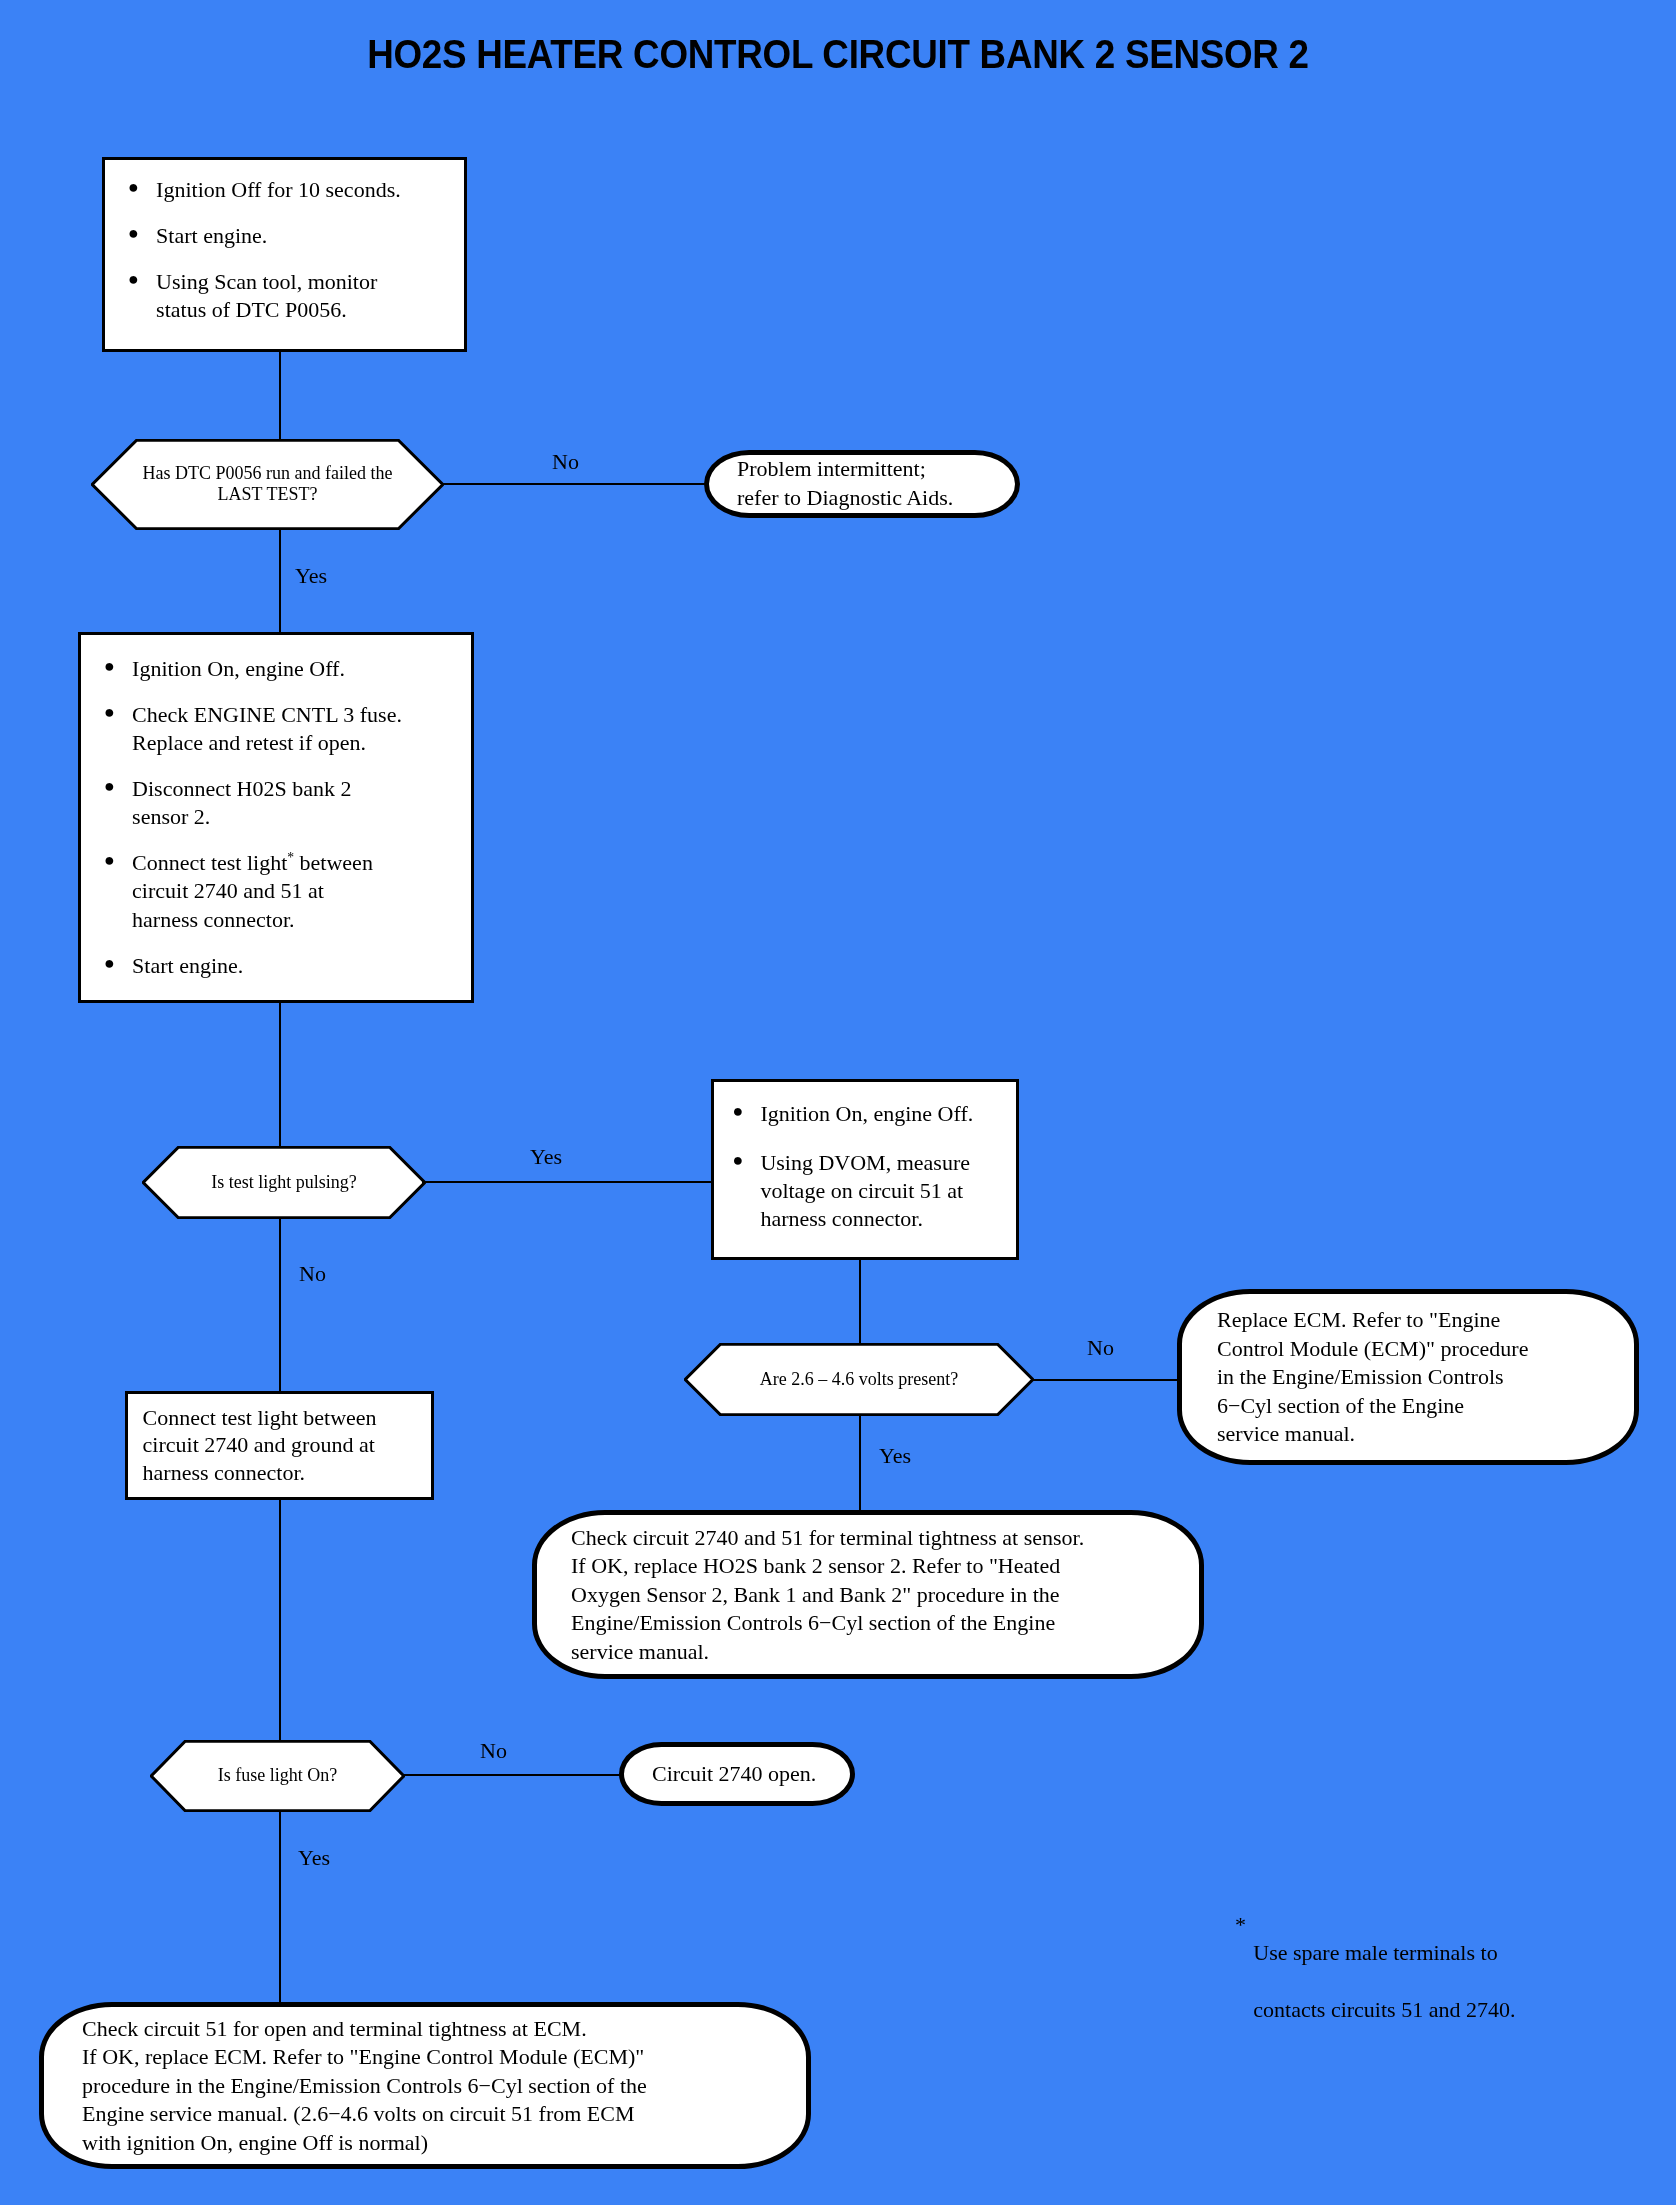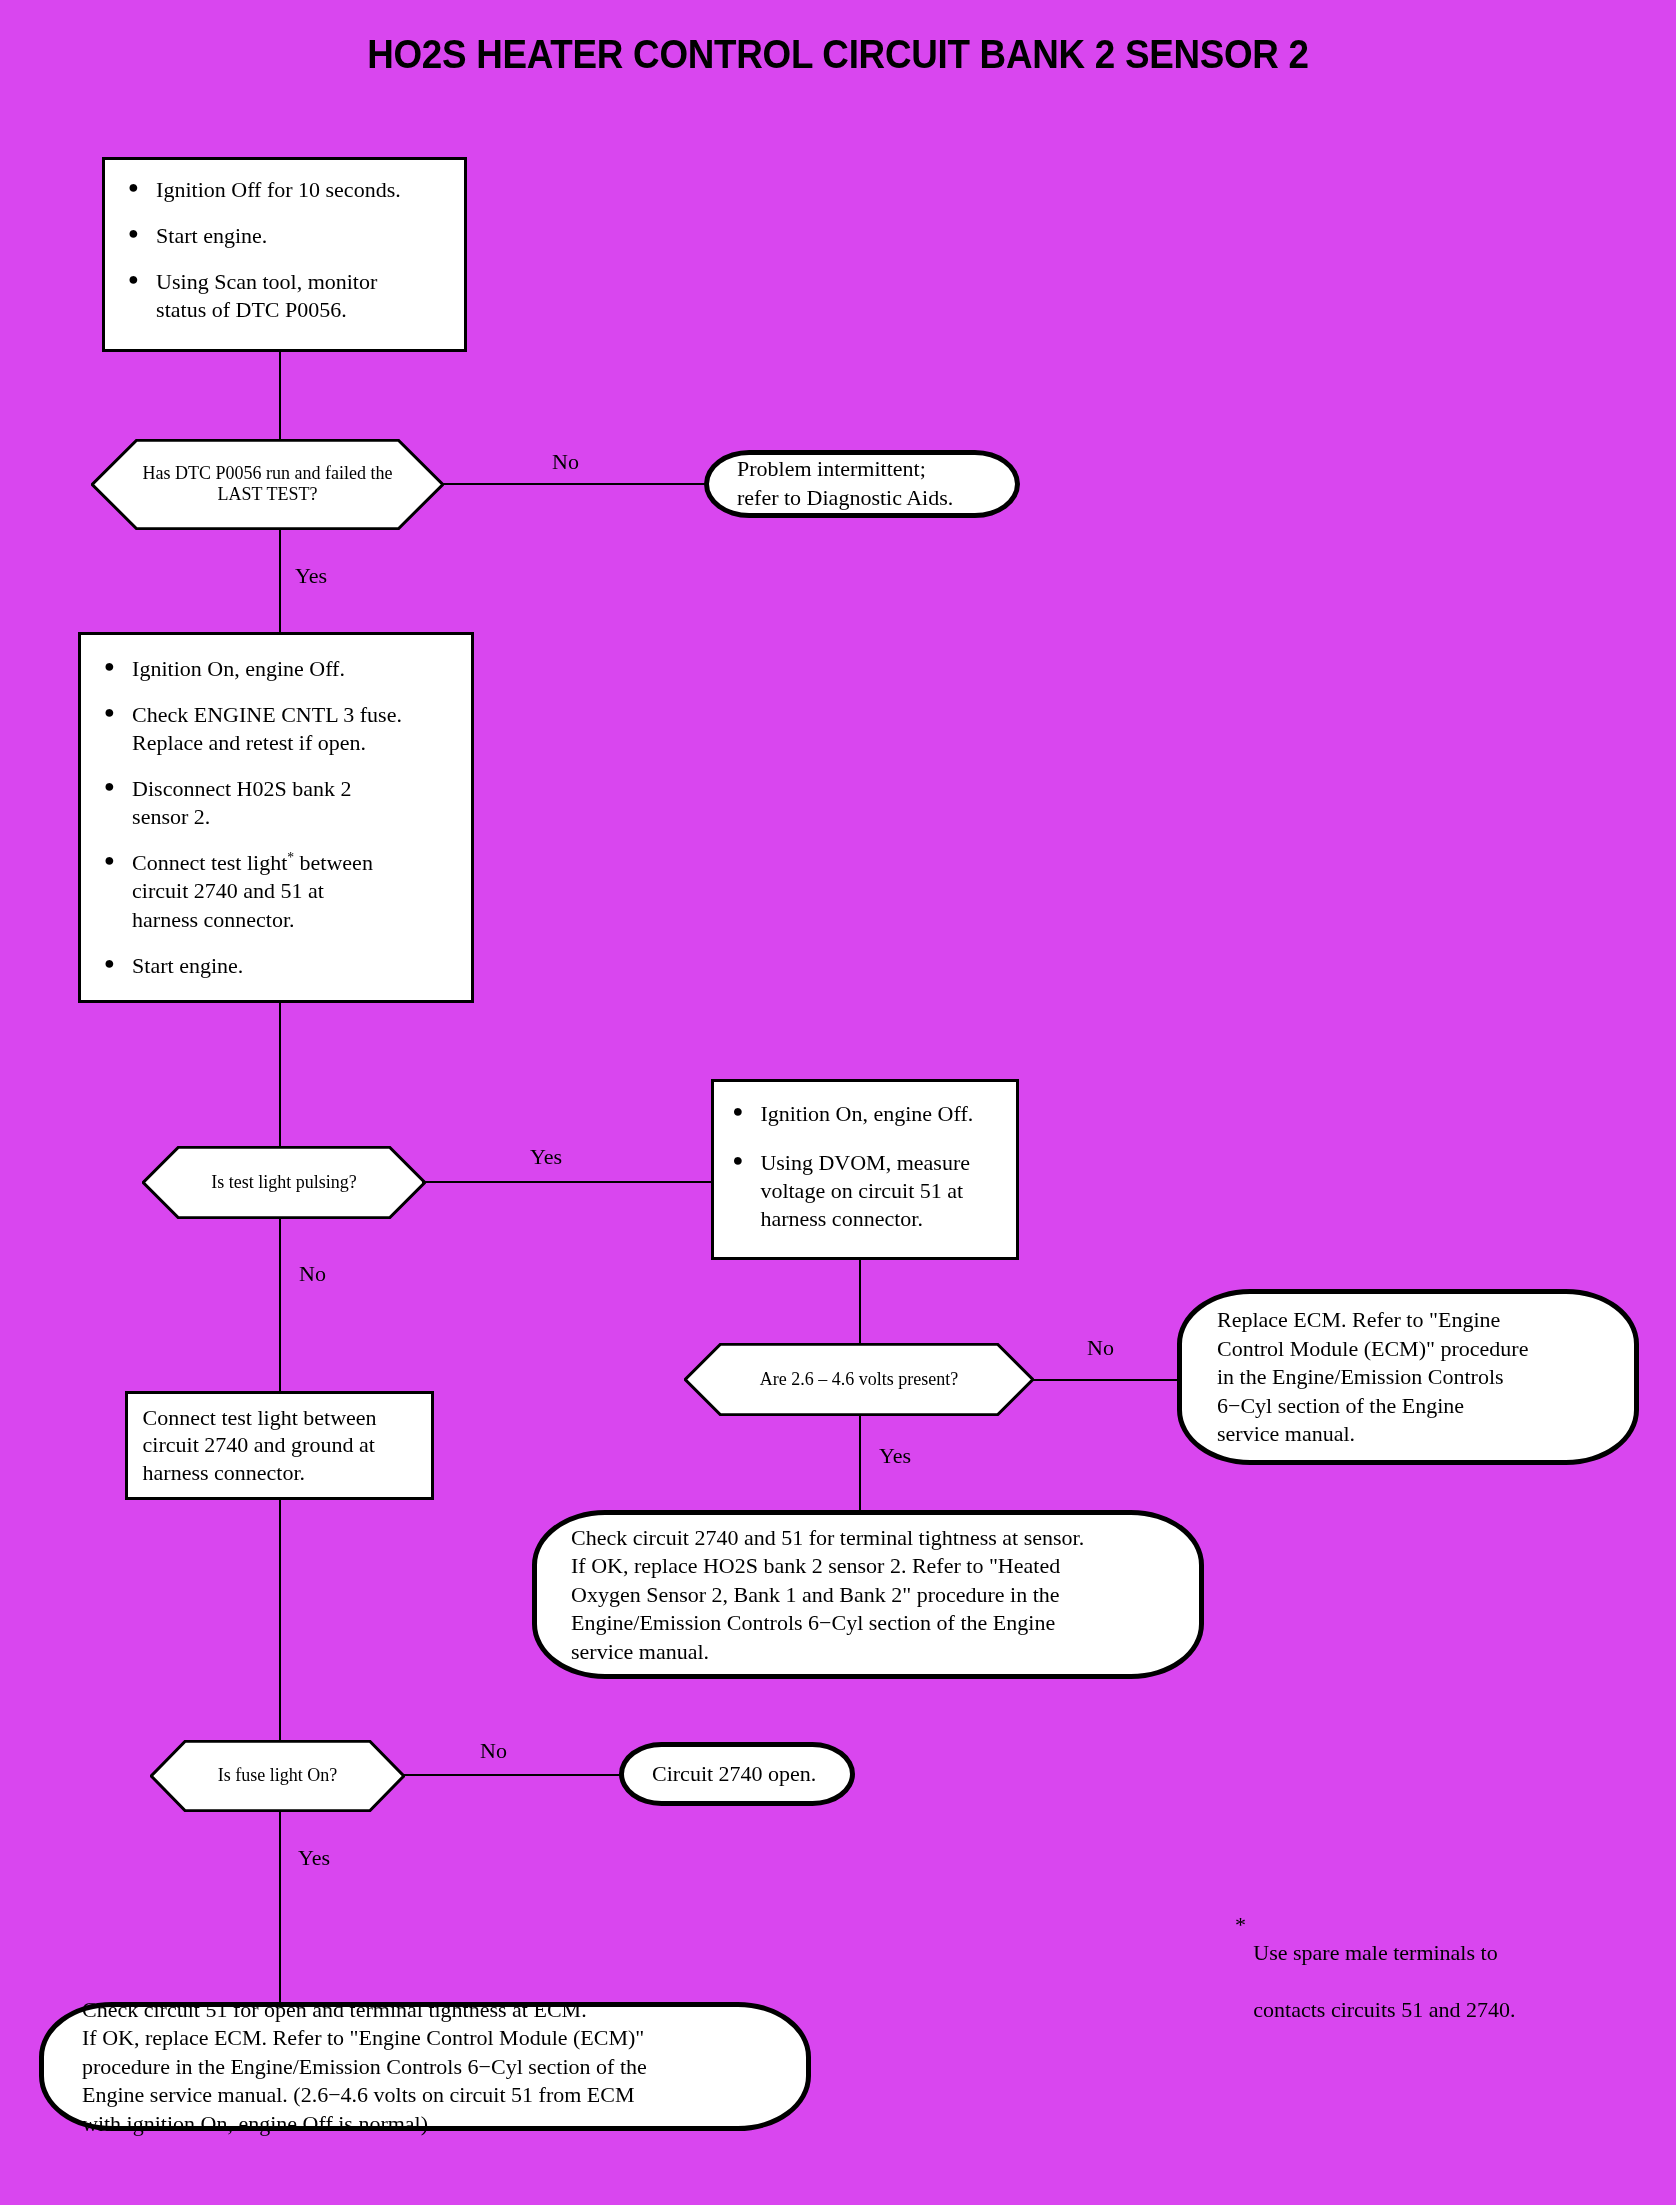--- a/index.html
+++ b/index.html
@@ -5,21 +5,21 @@
 <style>
   html, body {
     margin: 0;
     padding: 0;
     background: #ffffff;
   }
   #page {
     position: relative;
     width: 1676px;
     height: 2205px;
-    background: #d946ef;
+    background: #3b82f6;
     overflow: hidden;
     font-family: "Liberation Serif", "DejaVu Serif", serif;
     color: #000000;
   }
 
   
   .title {
     position: absolute;
     left: 0;
     top: 32px;
@@ -307,21 +307,21 @@
   <div class="hline" style="left:404px; top:1774px; width:216px;"></div>
   <div class="edge-label" style="left:480px; top:1740px;">No</div>
 
   <div class="node round" style="left:619px; top:1742px; width:236px; height:64px;">
     <div class="roundtext center">Circuit 2740 open.</div>
   </div>
 
   <div class="vline" style="left:279px; top:1810px; height:195px;"></div>
   <div class="edge-label" style="left:298px; top:1847px;">Yes</div>
 
-  <div class="node round" style="left:39px; top:2002px; width:772px; height:129px;padding-left:16px;">
+  <div class="node round" style="left:39px; top:2002px; width:772px; height:167px;padding-left:16px;">
     <div class="roundtext left" style="padding:0 38px;">Check circuit 51 for open and terminal tightness at ECM.
 If OK, replace ECM. Refer to "Engine Control Module (ECM)"
 procedure in the Engine/Emission Controls 6−Cyl section of the
 Engine service manual. (2.6−4.6 volts on circuit 51 from ECM
 with ignition On, engine Off is normal)</div>
   </div>
 
   <div class="footnote" style="left:1235px; top:1883px;">
     <div style="display:flex; align-items:flex-start;">
       <span style="flex:0 0 auto; padding-right:7.3px;">*</span>

